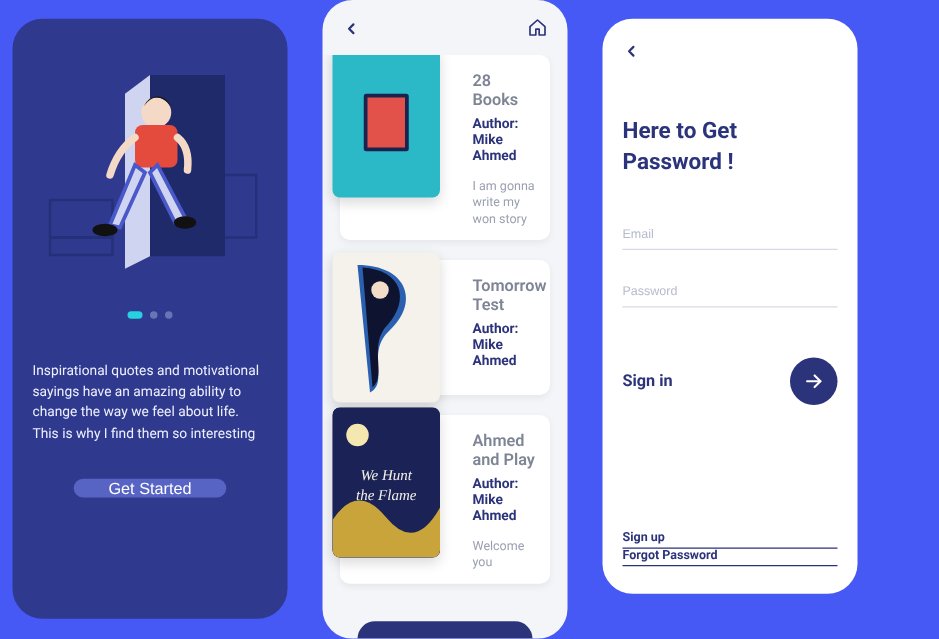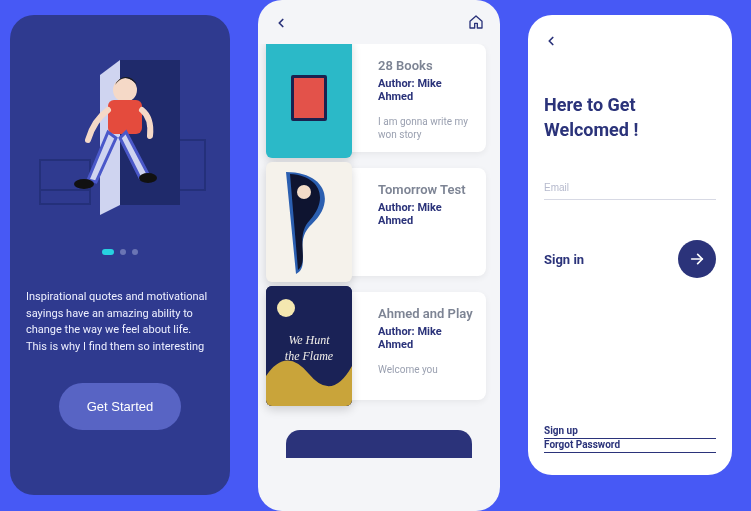--- a/index.html
+++ b/index.html
@@ -45,28 +45,28 @@
     font-size: 11px;
     line-height: 1.5;
     margin-top: 34px;
     color: #eef0ff;
   }
   .get-started {
     margin-top: 28px;
     background: #5864c4;
     color: #fff;
     border: none;
-    padding: 16px 28px;
+    padding: 0 28px;
     border-radius: 24px;
     font-size: 13px;
     cursor: pointer;
   }
   
   .screen2 {
-    width: 242px;
+    width: 196px;
     height: 511px;
     margin-top: -15px;
     background: #f4f5f8;
     display: flex;
     flex-direction: column;
   }
   .s2-header {
     display: flex;
     justify-content: space-between;
     align-items: center;
@@ -270,23 +270,24 @@
 </div>
 
 <div class="phone screen3">
   <span class="s3-back">
     <svg width="14" height="14" viewBox="0 0 24 24" fill="none" stroke="currentColor" stroke-width="3" stroke-linecap="round" stroke-linejoin="round">
         <polyline points="15 18 9 12 15 6"></polyline>
       </svg>
   </span>
   <h2 class="welcome-title">
     <span>Here to Get</span><br>
-    <span>Welcomed !</span>
+    <span>Password !</span>
   </h2>
   <input class="field" type="text" placeholder="Email" style="">
+  <input class="field" type="password" placeholder="Password" style="">
   <div class="signin-row">
     <span class="signin-label">Sign in</span>
     <button class="signin-btn">
       <svg width="16" height="16" viewBox="0 0 24 24" fill="none" stroke="currentColor" stroke-width="2.5" stroke-linecap="round" stroke-linejoin="round">
           <line x1="4" y1="12" x2="20" y2="12"></line>
           <polyline points="13 5 20 12 13 19"></polyline>
         </svg>
     </button>
   </div>
   <div class="bottom-links">

